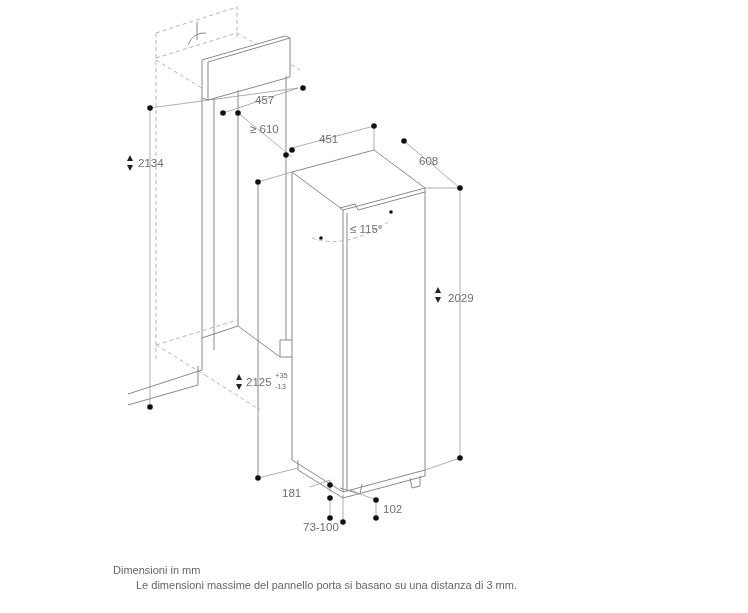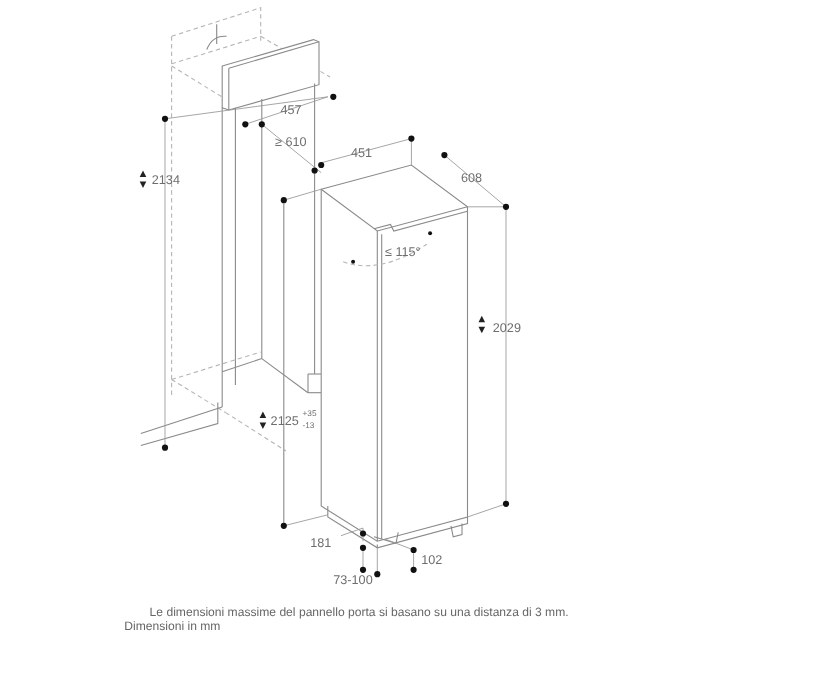--- a/index.html
+++ b/index.html
@@ -1,21 +1,21 @@
 <!DOCTYPE html>
 <html><head>
 <meta charset="utf-8">
 <style>
   html, body { margin: 0; padding: 0; background: #ffffff; }
   body { width: 748px; height: 613px; position: relative; overflow: hidden; font-family: "Liberation Sans", sans-serif; }
   #diagram { position: absolute; left: 0; top: 0; width: 748px; height: 613px; }
   .dim { font-family: "Liberation Sans", sans-serif; font-size: 11.5px; fill: #6e6e6e; }
   .sup { font-family: "Liberation Sans", sans-serif; font-size: 7.5px; fill: #6e6e6e; }
   .note { position: absolute; left: 113px; font-size: 11px; color: #666666; white-space: nowrap; }
-  #note1 { top: 551px; padding-left: 23px; }
+  #note1 { top: 579px; padding-left: 23px; }
   #note2 { top: 564px; }
 </style>
 </head>
 <body>
 
 <svg id="diagram" viewBox="0 0 748 613" xmlns="http://www.w3.org/2000/svg">
 
   <g stroke="#b5b5b5" stroke-width="1" fill="none" stroke-dasharray="4,3">
     <path d="M156 33 L237 7 L237 37"></path>
     <path d="M156 33 L156 360"></path>

